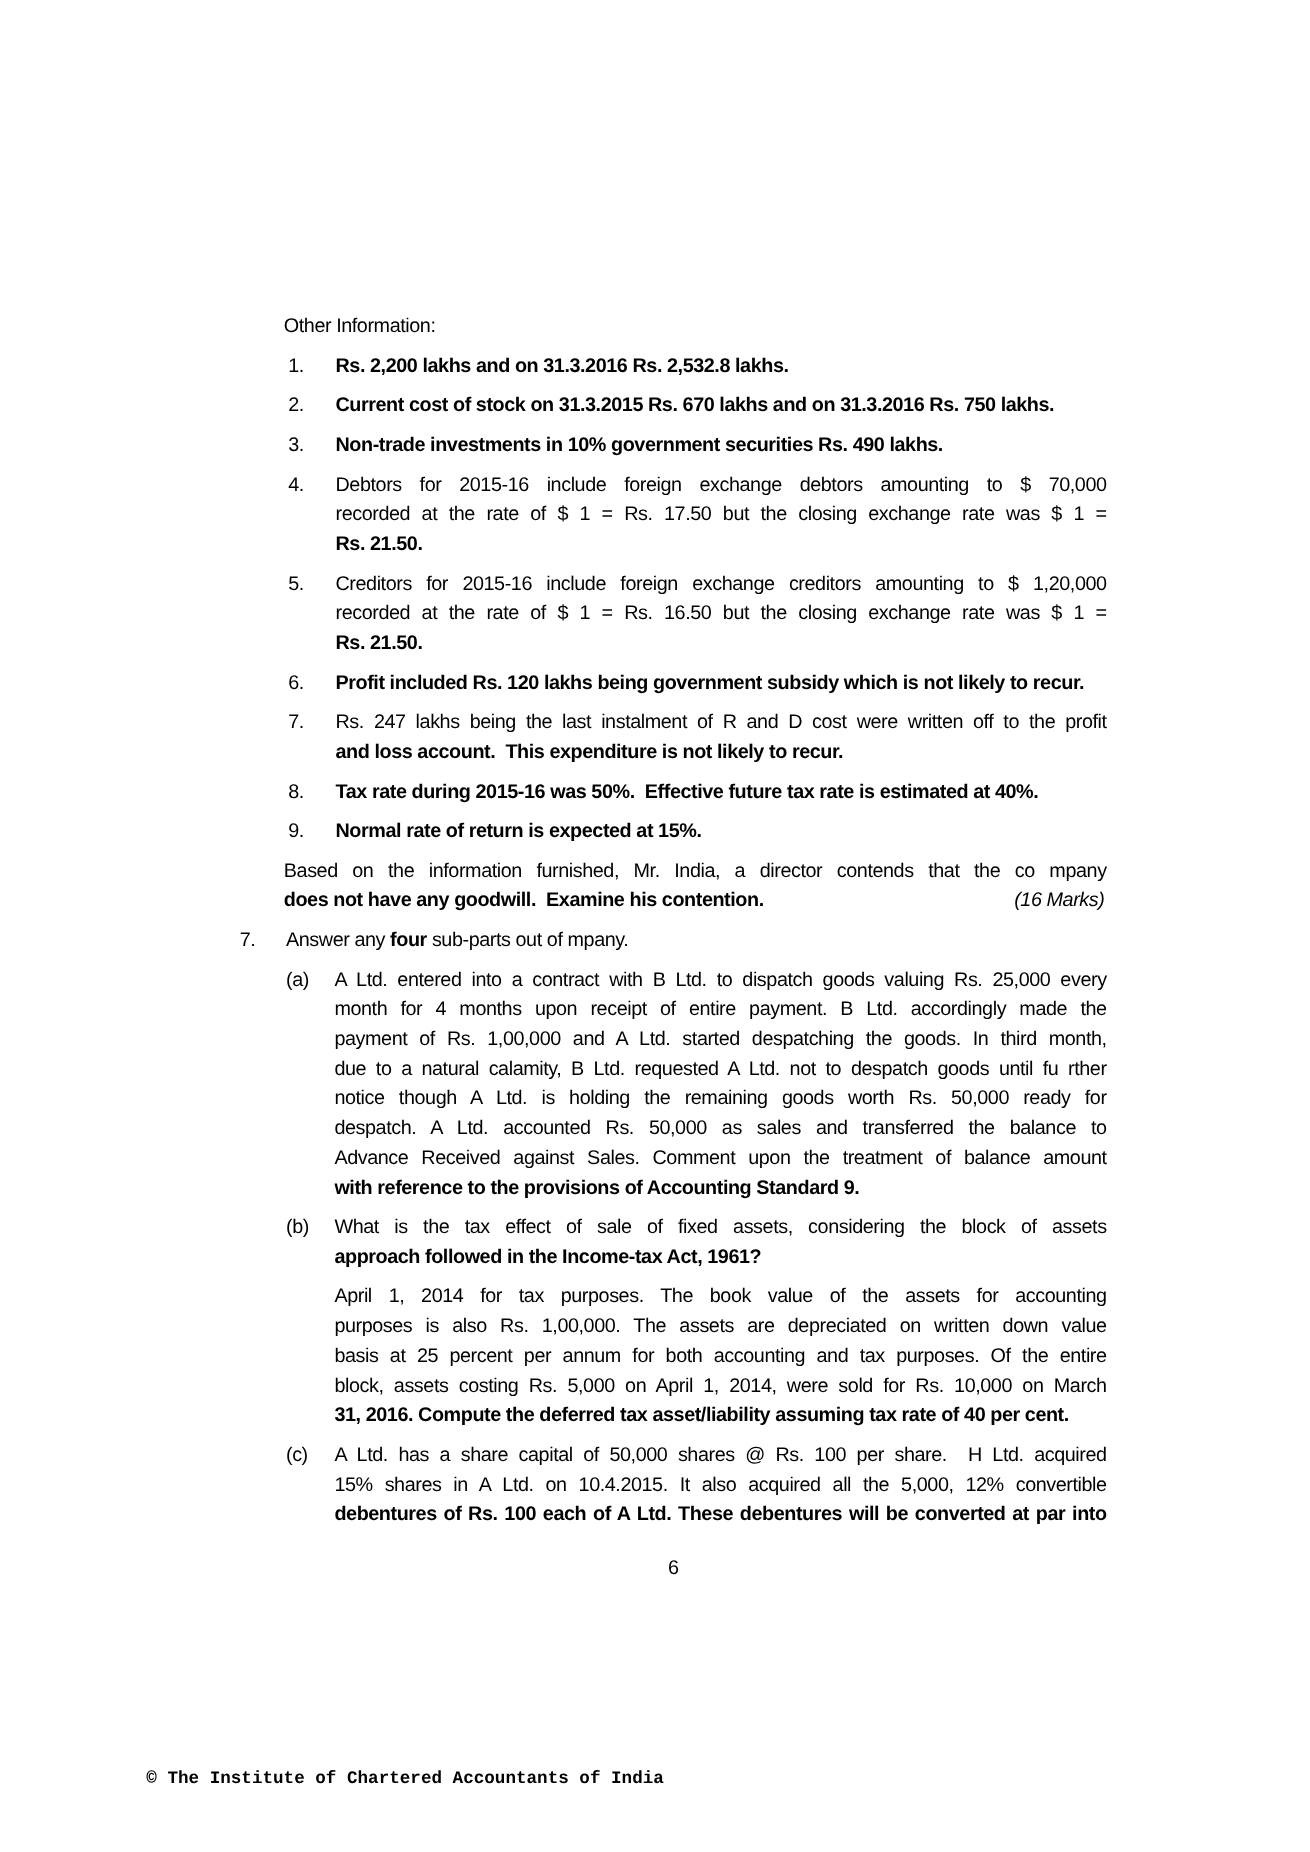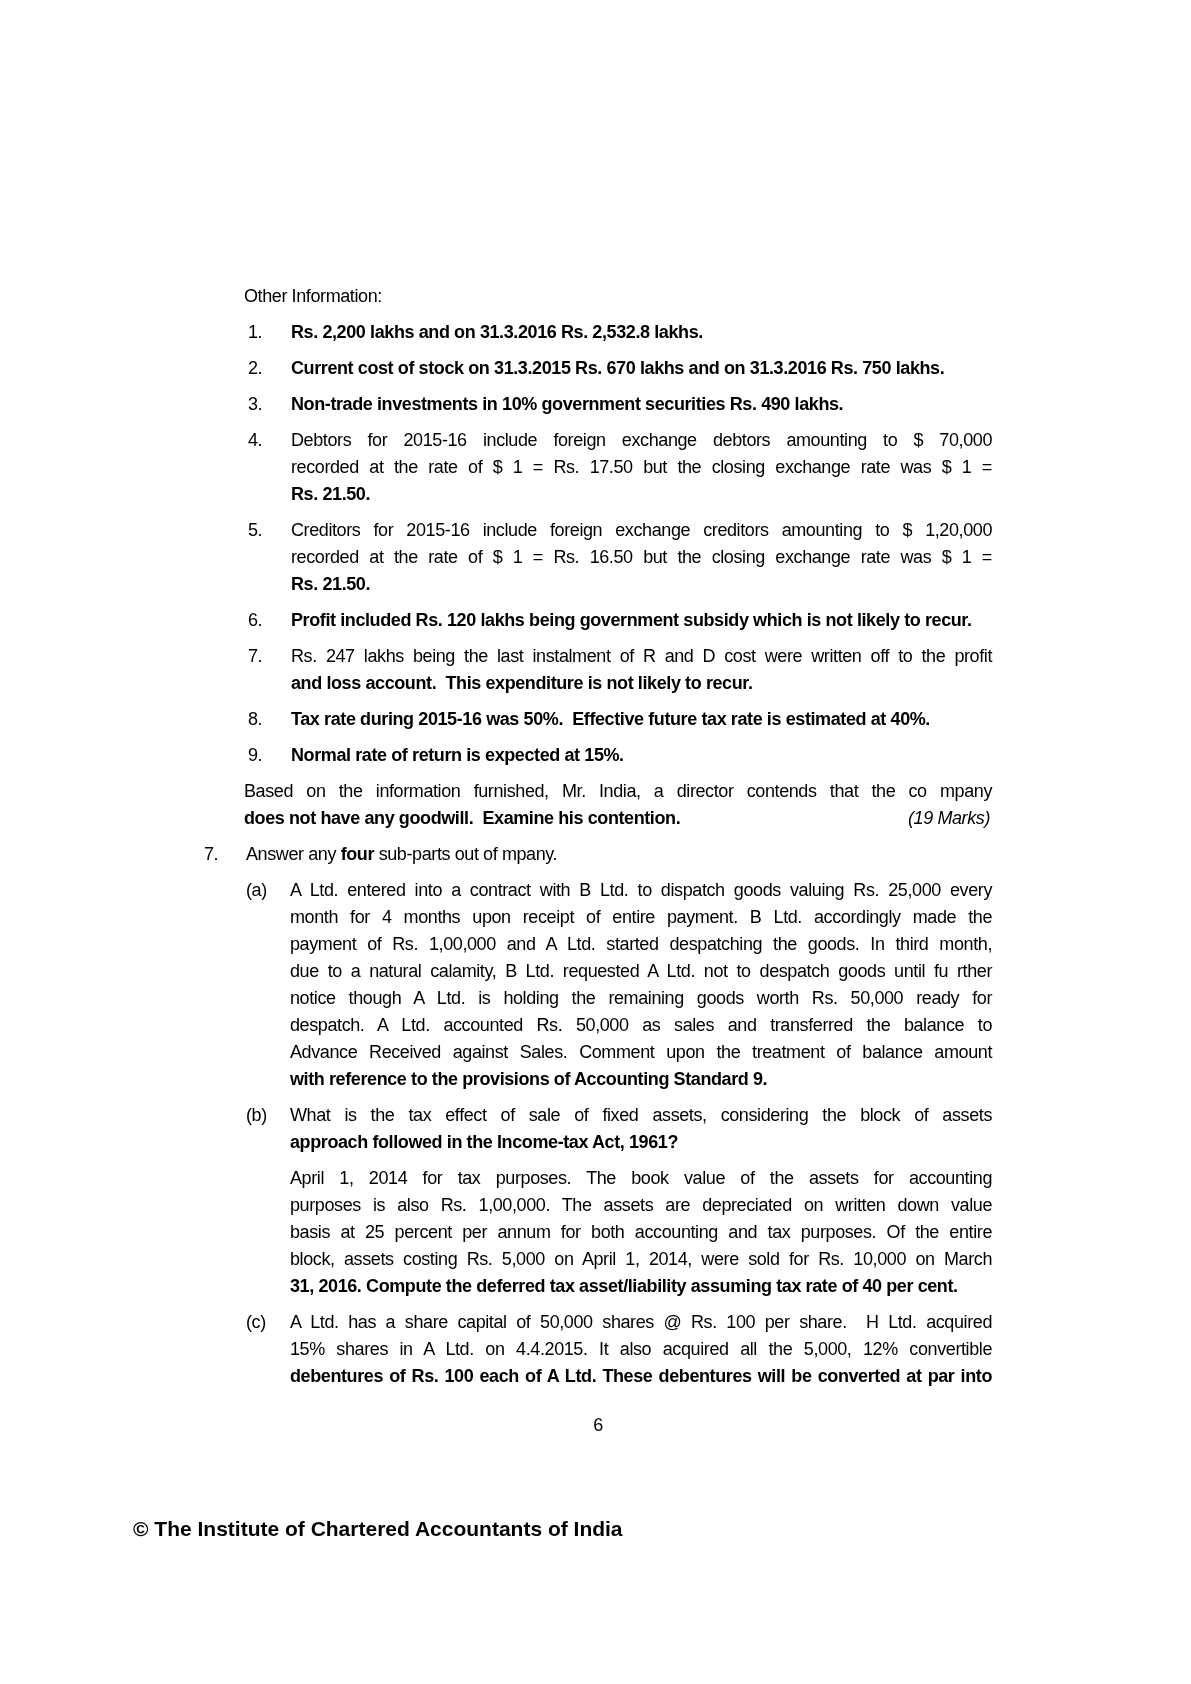--- a/index.html
+++ b/index.html
@@ -9,21 +9,21 @@
     height: 1684px;
     background: #ffffff;
     color: #000000;
     font-family: "Liberation Sans", sans-serif;
     font-size: 18px;
     letter-spacing: -0.4px;
     line-height: 27px;
   }
   .doc {
     position: absolute;
-    left: 204px;
+    left: 218px;
     top: 283px;
     width: 788px;
   }
   .block { margin: 0 0 9px 0; }
   .indent { margin-left: 40px; }
 
   
   .jlines .jline { text-align: justify; text-align-last: justify; }
   .jlines .jline.last { text-align-last: auto; font-weight: bold; }
   .jlines[data-justify-all] .jline.last { text-align-last: justify; }
@@ -49,24 +49,24 @@
     right: 2px;
     bottom: 0;
     font-style: italic;
   }
 
   .page-num { text-align: center; margin-top: 13px; }
 
   .footer {
     position: absolute;
     left: 133px;
-    top: 1518px;
-    font-family: Liberation Sans, sans-serif;
+    top: 1606px;
+    font-family: Liberation Mono, monospace;
     font-weight: bold;
-    font-size: 21px;
+    font-size: 16px;
     letter-spacing: 0;
     line-height: 22px;
   }
 </style>
 </head>
 <body>
 
 <div class="page">
   <div class="doc">
 
@@ -130,21 +130,21 @@
       <div class="li-body jlines">
           <div class="jline last">Normal rate of return is expected at 15%.</div>
         </div>
     </div>
 
     <div class="block indent closing">
       <div class="jlines">
           <div class="jline">Based on the information furnished, Mr. India, a director contends that the co mpany</div>
           <div class="jline last">does not have any goodwill.&nbsp; Examine his contention.</div>
         </div>
-      <span class="marks">(19 Marks)</span>
+      <span class="marks">(16 Marks)</span>
     </div>
 
     <div class="qrow">
       <span class="q-num">7.</span>
       <div class="q-body">
         <div class="block">
           <span>Answer any </span><b>four</b><span> sub-parts out of mpany.</span>
         </div>
 
         <div class="sub">
@@ -178,21 +178,21 @@
                 <div class="jline last">31, 2016. Compute the deferred tax asset/liability assuming tax rate of 40 per cent.</div>
               </div>
           </div>
         </div>
 
         <div class="sub">
           <span class="sub-label">(c)</span>
           <div class="sub-body">
             <div class="block jlines" data-justify-all="">
                 <div class="jline">A Ltd. has a share capital of 50,000 shares @ Rs. 100 per share.&nbsp; H Ltd. acquired</div>
-                <div class="jline">15% shares in A Ltd. on 4.4.2015. It also acquired all the 5,000, 12% convertible</div>
+                <div class="jline">15% shares in A Ltd. on 10.4.2015. It also acquired all the 5,000, 12% convertible</div>
                 <div class="jline last">debentures of Rs. 100 each of A Ltd. These debentures will be converted at par into</div>
               </div>
           </div>
         </div>
       </div>
     </div>
 
     <div class="page-num">6</div>
   </div>
 

